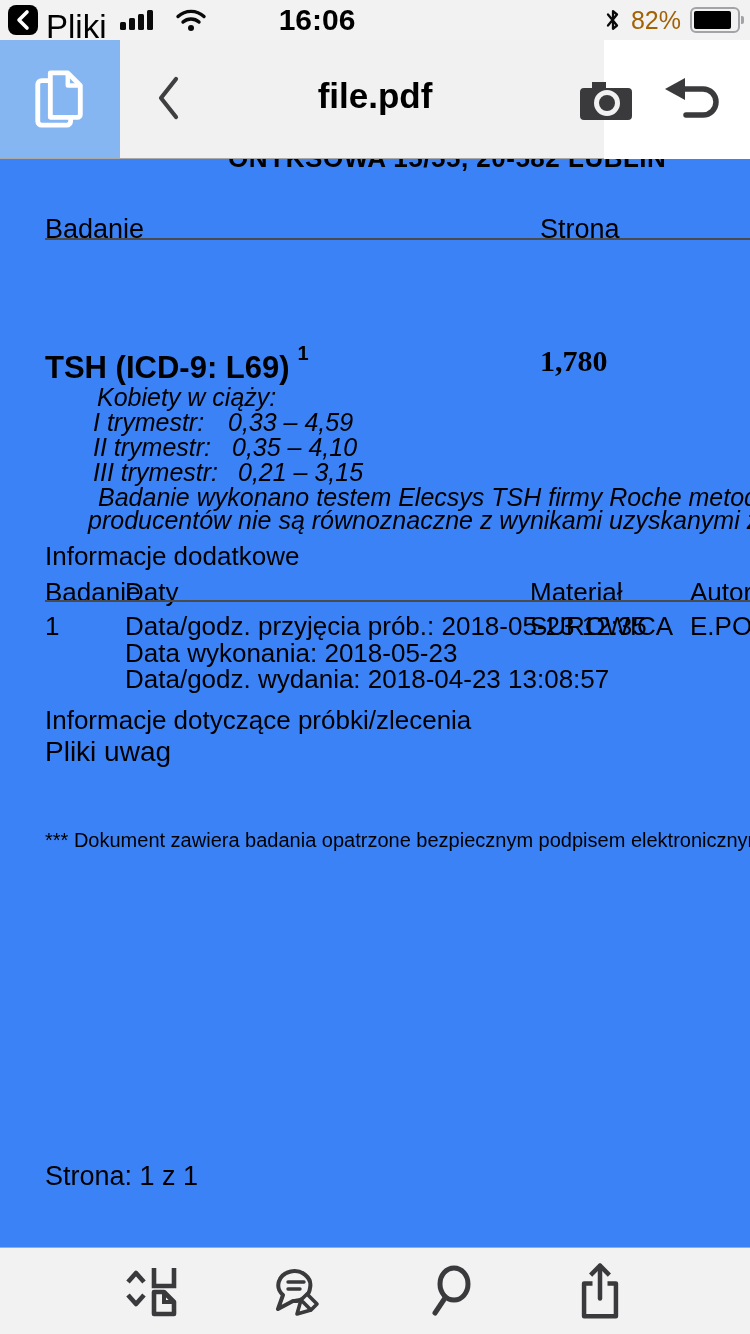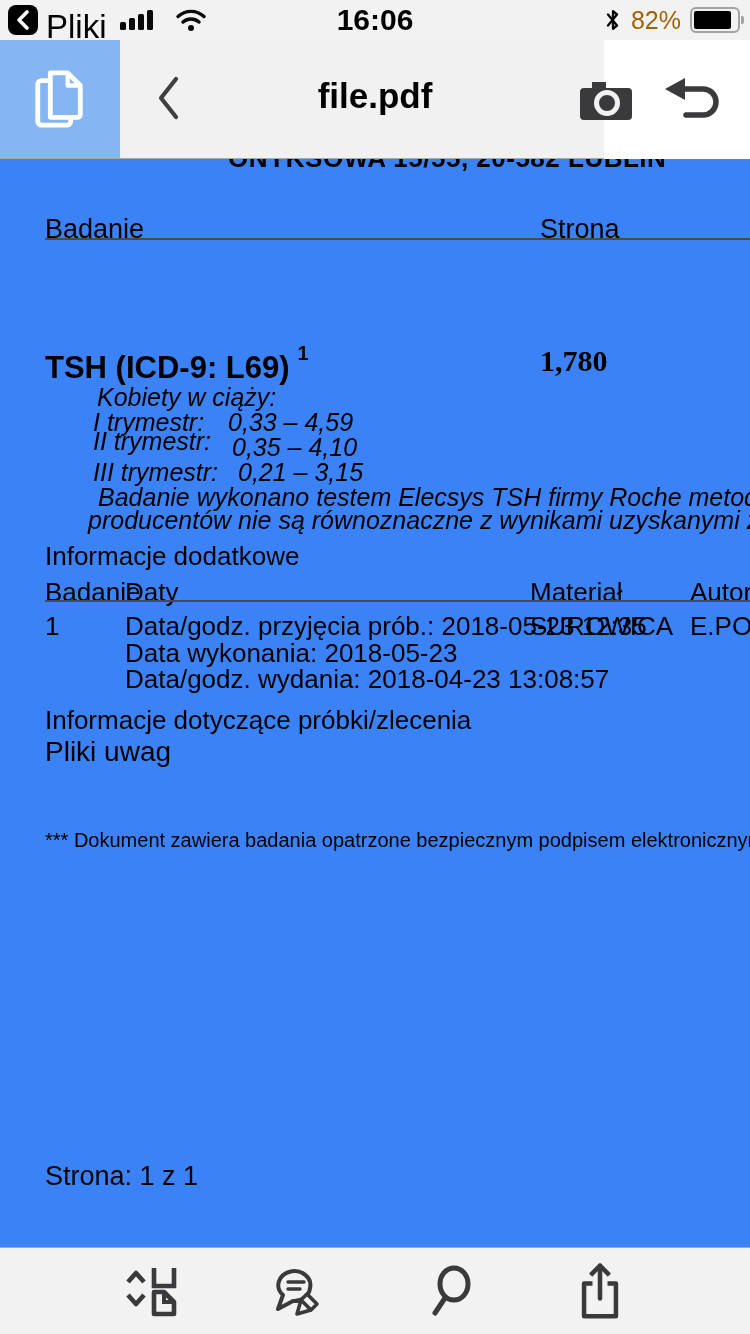--- a/index.html
+++ b/index.html
@@ -5,21 +5,21 @@
   html,body{margin:0;padding:0;}
   body{width:750px;height:1334px;position:relative;overflow:hidden;
        font-family:"Liberation Sans",sans-serif;background:#ffffff;-webkit-font-smoothing:antialiased;}
   .abs{position:absolute;}
 
   
   .status-bar{position:absolute;top:0;left:0;width:750px;height:40px;background:#f2f2f2;z-index:30;}
   .app-back-btn{position:absolute;top:5px;left:8px;width:30px;height:30px;background:#000;border-radius:8px;
                 display:flex;align-items:center;justify-content:center;}
   .app-back-label{position:absolute;top:8px;left:46px;font-size:33px;color:#000;}
-  .sb-time{position:absolute;top:3px;left:0;width:750px;text-align:center;font-size:30px;font-weight:700;color:#000;}
+  .sb-time{position:absolute;top:3px;left:0;width:634px;text-align:center;font-size:30px;font-weight:700;color:#000;}
   .sb-right{position:absolute;top:0;right:10px;height:40px;display:flex;align-items:center;gap:9px;}
   .sb-batt-pct{font-size:25px;color:#a16207;}
   .battery{position:relative;width:46px;height:22px;border:2px solid #a2a2a7;border-radius:6px;}
   .battery-fill{position:absolute;top:2px;left:2px;bottom:2px;width:80%;background:#000;border-radius:2px;}
   .battery-nub{position:absolute;right:-6px;top:7px;width:3px;height:8px;background:#a2a2a7;border-radius:0 2px 2px 0;}
   .sb-signal{position:absolute;top:9px;left:120px;}
   .sb-wifi{position:absolute;top:8px;left:175px;}
 
   
   .toolbar{position:absolute;top:40px;left:0;width:604px;height:118px;background:#f1f1f2;
@@ -149,21 +149,21 @@
   <div class="abs rule" style="top:79px;"></div>
 
   <div class="abs clip-line tsh-name">
     <span>TSH (ICD-9: L69)</span><span class="tsh-sup">1</span>
   </div>
   <div class="abs tsh-result">1,780</div>
 
   <div class="abs ital clip-line" style="top:224px;left:97px;">Kobiety w ciąży:</div>
   <div class="abs ital clip-line" style="top:249px;left:93px;">I trymestr:</div>
   <div class="abs ital clip-line" style="top:249px;left:228px;">0,33 – 4,59</div>
-  <div class="abs ital clip-line" style="top:268px;left:93px;">II trymestr:</div>
+  <div class="abs ital clip-line" style="top:274px;left:93px;">II trymestr:</div>
   <div class="abs ital clip-line" style="top:274px;left:232px;">0,35 – 4,10</div>
   <div class="abs ital clip-line" style="top:299px;left:93px;">III trymestr:</div>
   <div class="abs ital clip-line" style="top:299px;left:238px;">0,21 – 3,15</div>
 
   <div class="abs ital clip-line" style="top:324px;left:98px;">Badanie wykonano testem Elecsys TSH firmy Roche metodą ECLIA na apara</div>
   <div class="abs ital clip-line" style="top:347px;left:88px;">producentów nie są równoznaczne z wynikami uzyskanymi za pomocą tego te</div>
 
   <div class="abs plain26 clip-line" style="top:382px;left:45px;">Informacje dodatkowe</div>
 
   <div class="abs tbl-head clip-line" style="top:418px;left:45px;">Badanie</div>

